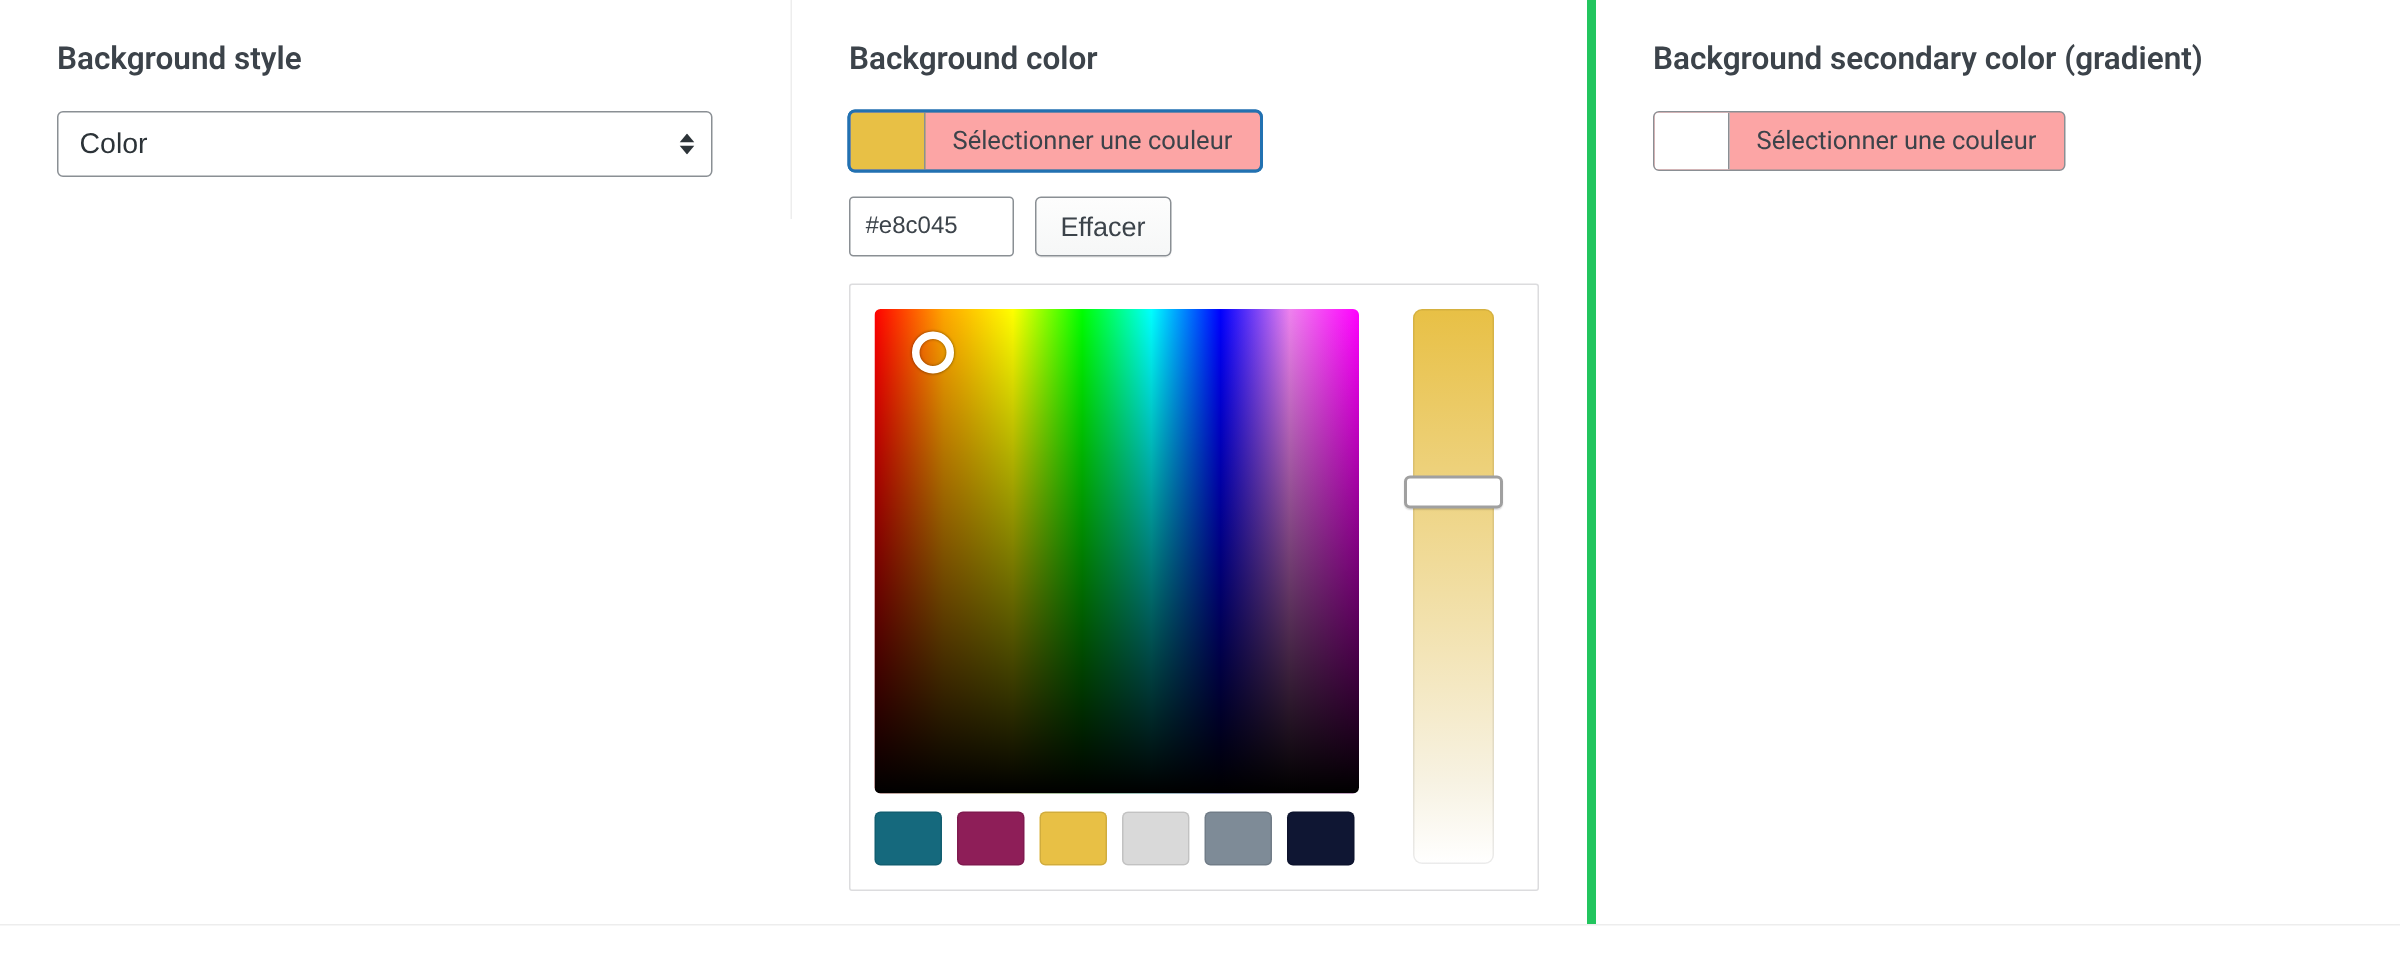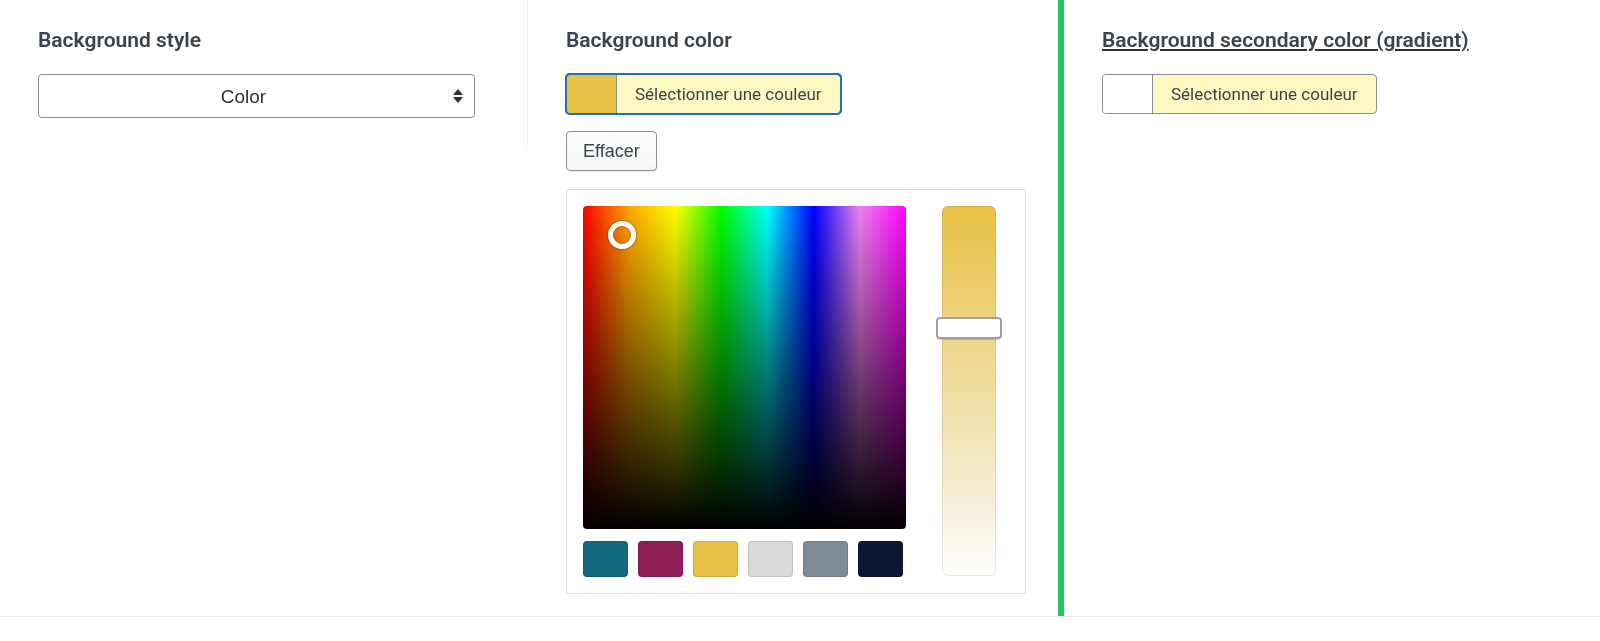--- a/index.html
+++ b/index.html
@@ -14,21 +14,21 @@
     .row {
       display: flex;
       align-items: flex-start;
       border-bottom: 1px solid #ededed;
     }
     .col {
       padding: 28px 52px 28px 38px;
     }
     .col-1 { width: 528px; border-right: 1px solid #ededed; }
     .col-2 { width: 536px; border-right: 6px solid #22c55e; padding-bottom: 22px;}
-    .col-3 { width: 536px; text-decoration: underline; }
+    .col-3 { width: 536px; }
     h3.section-title {
       font-size: 21px;
       font-weight: 600;
       color: #3c434a;
       margin-bottom: 22px;
     }
     
     .select-wrap {
       position: relative;
       width: 100%;
@@ -36,21 +36,20 @@
     .select-wrap select {
       width: 100%;
       height: 44px;
       border: 1px solid #8a8f94;
       border-radius: 4px;
       background: #fff;
       padding: 0 40px 0 14px;
       font-size: 19px;
       color: #2c3338;
       appearance: none;
-      text-align: center;
       -webkit-appearance: none;
     }
     .select-chevrons {
       position: absolute;
       right: 12px;
       top: 50%;
       transform: translateY(-50%);
       pointer-events: none;
       display:flex;
       flex-direction: column;
@@ -58,21 +57,21 @@
     }
     .select-chevrons svg { display:block; }
 
     
     .color-select {
       display: inline-flex;
       align-items: stretch;
       border: 1px solid #8a8f94;
       border-radius: 4px;
       overflow: hidden;
-      background: #fef9c3;
+      background: #fca5a5;
       height: 40px;
     }
     .color-select.focused {
       outline: 2px solid #2271b1;
       outline-offset: -1px;
       box-shadow: 0 0 0 1px #2271b1;
     }
     .color-swatch {
       width: 50px;
       border-right: 1px solid #8a8f94;
@@ -195,20 +194,21 @@
 
   <div class="col col-2">
     <h3 class="section-title">Background color</h3>
 
     <div class="color-select focused">
       <span class="color-swatch" id="primary-swatch" style="background: rgb(232, 192, 69);"></span>
       <span class="color-select-label">Sélectionner une couleur</span>
     </div>
 
     <div class="controls-row">
+      <input class="hex-input" type="text" value="#e8c045" style="">
       <button class="btn">Effacer</button>
     </div>
 
     <div class="picker-panel">
       <div class="picker-left">
         <div class="sv-area">
           <div class="sv-cursor" id="sv-cursor" style="left: 12%; top: 9%;"></div>
         </div>
         <div class="swatches" id="swatches">
             <div class="swatch" style="background: rgb(21, 105, 125);"></div>

